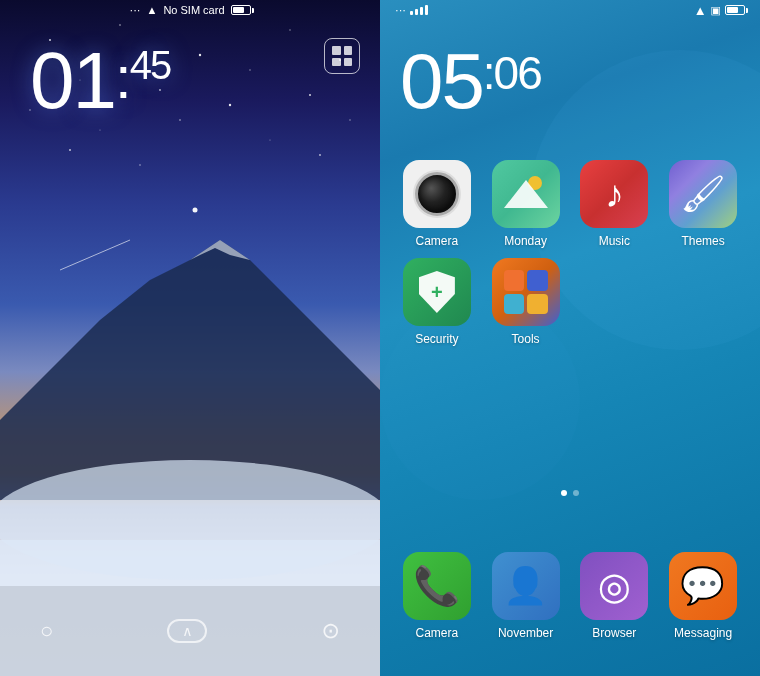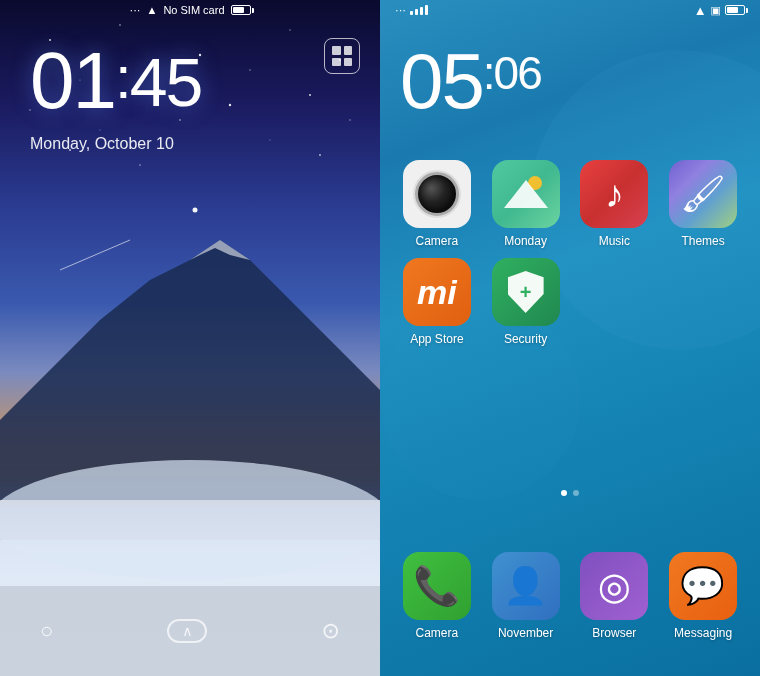--- a/index.html
+++ b/index.html
@@ -55,21 +55,21 @@
     }
 
     .lock-time .colon {
       font-size: 60px;
       vertical-align: top;
       margin-top: 8px;
       display: inline-block;
     }
 
     .lock-time .minutes {
-      font-size: 68px;
+      font-size: 40px;
       vertical-align: top;
       margin-top: 8px;
       display: inline-block;
     }
 
     .lock-date {
       position: absolute;
       top: 135px;
       left: 30px;
       color: white;
@@ -495,21 +495,20 @@
       <div class="battery-icon">
         <div class="battery-fill"></div>
       </div>
     </div>
   </div>
 
   <div class="lock-time">
     <span>01</span><span class="colon">:</span><span class="minutes">45</span>
   </div>
 
-  <div class="lock-date">Monday, October 10</div>
 
   <div class="lock-apps-btn">
     <div class="dot-grid"></div>
     <div class="dot-grid"></div>
     <div class="dot-grid"></div>
     <div class="dot-grid"></div>
   </div>
 
   <div class="lock-bottom-bar">
     <span class="lock-bottom-icon">○</span>
@@ -578,36 +577,41 @@
     </div>
 
     <div class="app-item">
       <div class="app-icon icon-themes">
         <span class="themes-brush">🖌</span>
       </div>
       <span class="app-label">Themes</span>
     </div>
 
 
-    <div class="app-item">
-      <div class="app-icon icon-appstore">
-        <span class="appstore-mi">mi</span>
-      </div>
-      <span class="app-label">App Store</span>
-    </div>
 
     <div class="app-item">
       <div class="app-icon icon-security">
         <div class="security-shield">
           <span class="security-plus">+</span>
         </div>
       </div>
       <span class="app-label">Security</span>
     </div>
 
+    <div class="app-item">
+      <div class="app-icon icon-tools">
+        <div class="tools-grid">
+          <div class="tool-cell tc1"></div>
+          <div class="tool-cell tc2"></div>
+          <div class="tool-cell tc3"></div>
+          <div class="tool-cell tc4"></div>
+        </div>
+      </div>
+      <span class="app-label">Tools</span>
+    </div>
 
   </div>
 
   <div class="page-indicators">
     <div class="page-dot active"></div>
     <div class="page-dot inactive"></div>
   </div>
 
   <div class="home-dock">
     <div class="dock-apps">

